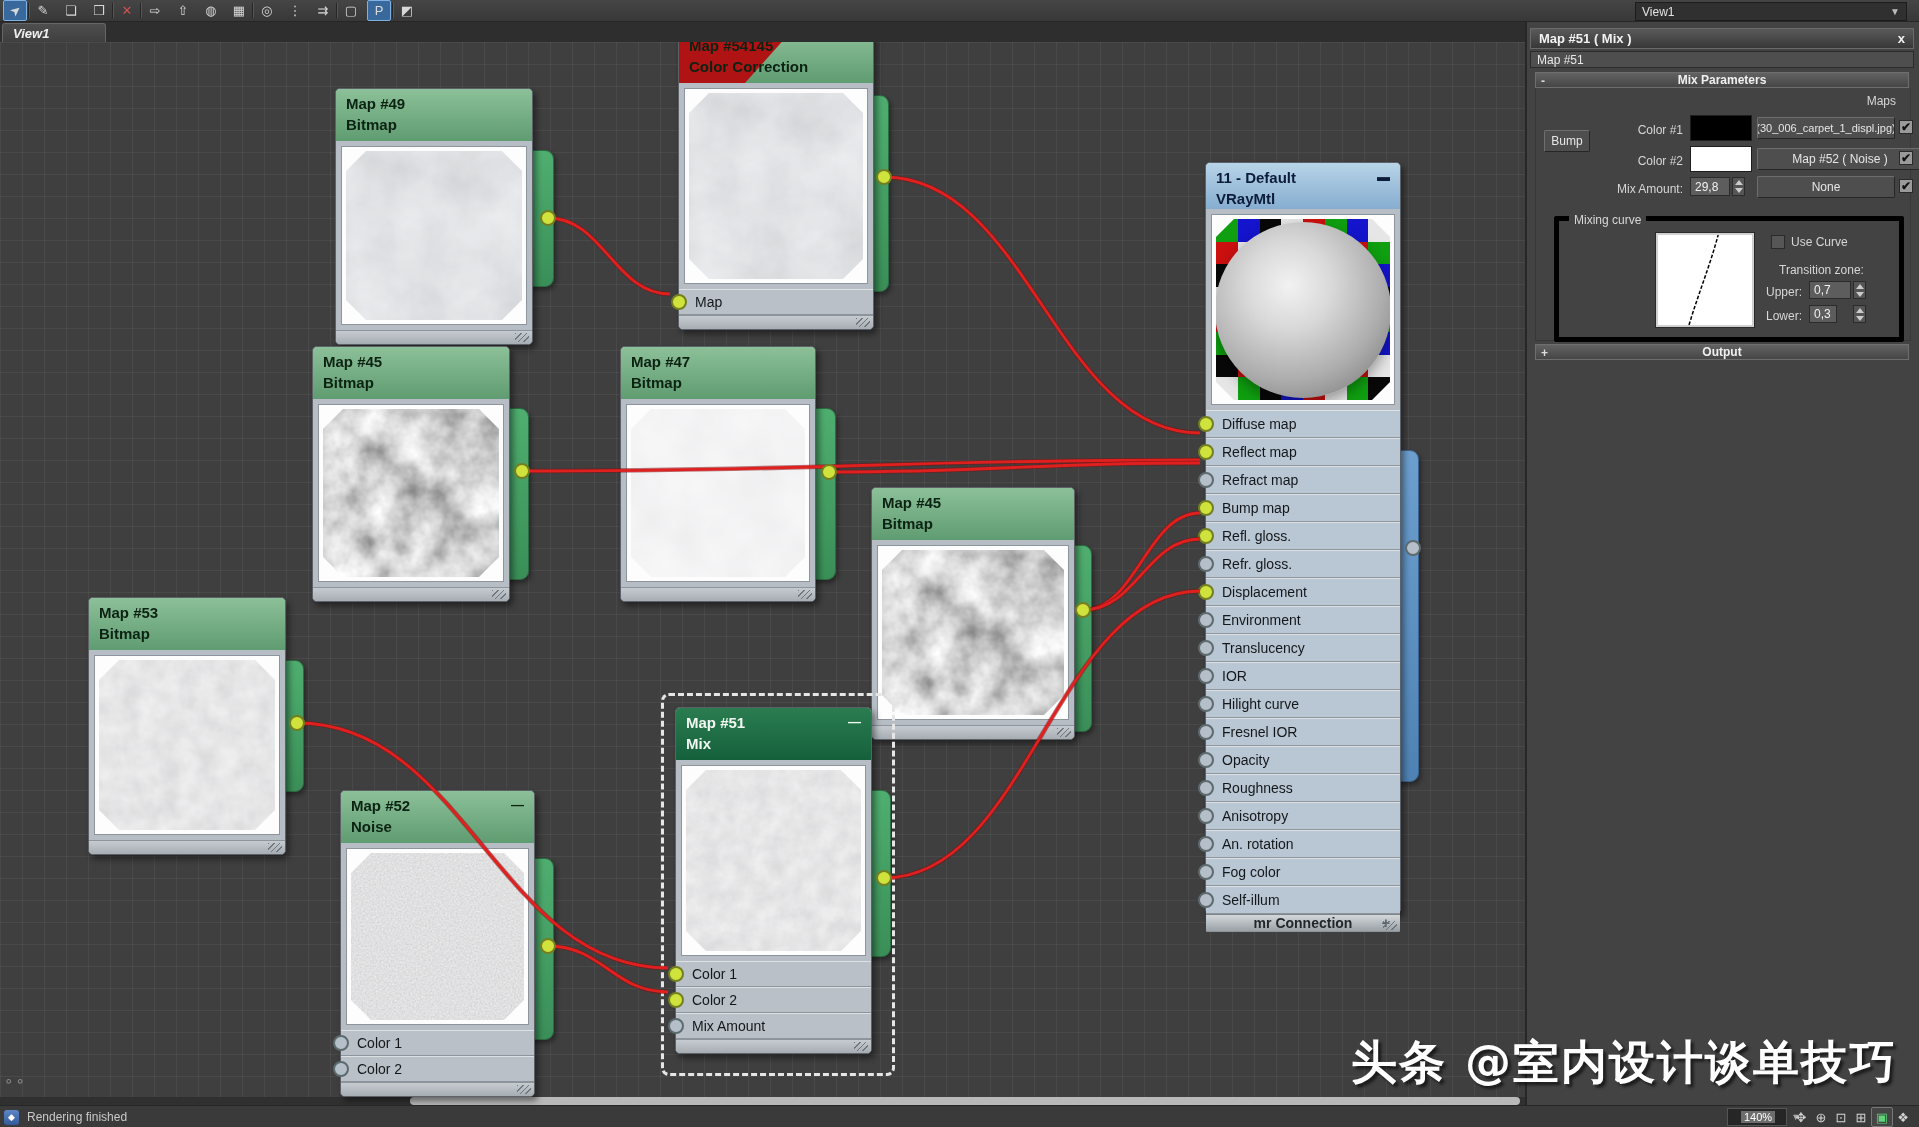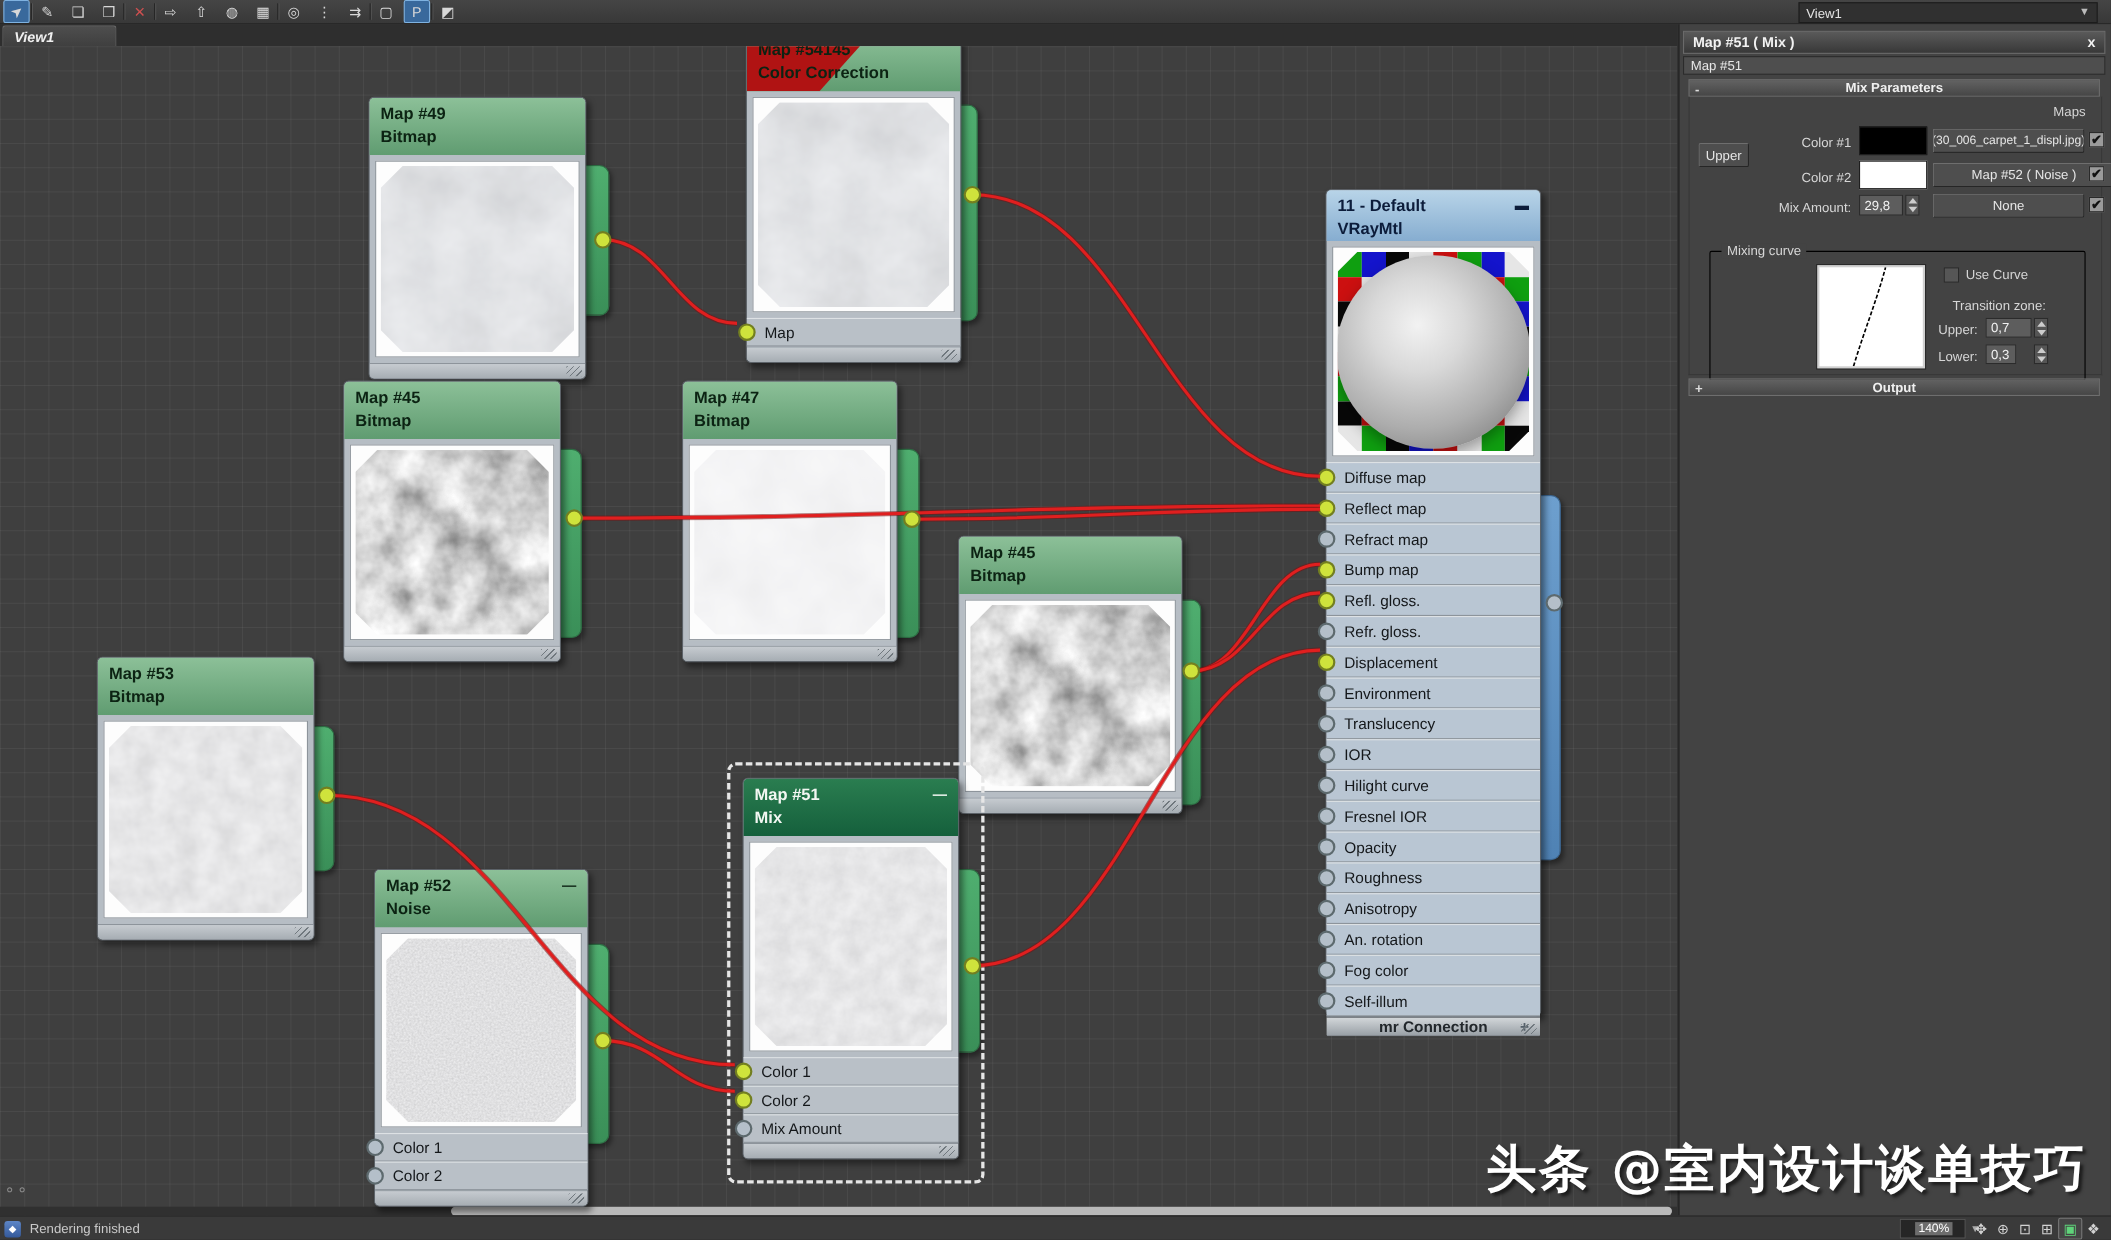--- a/index.html
+++ b/index.html
@@ -111,21 +111,21 @@
   .chk{position:absolute;width:14px;height:14px;background:#9a9a9a;border:1px solid #2a2a2a;color:#111;
        font-size:12px;line-height:13px;text-align:center;font-weight:bold;box-sizing:border-box;}
   .chk.empty{background:#565656;color:transparent;}
   .spinfield{position:absolute;background:#5d5d5d;border:1px solid #2b2b2b;color:#f2f2f2;font-size:12px;
        display:flex;align-items:center;padding:0 4px;box-sizing:border-box;}
   .spinner{position:absolute;width:13px;background:#555;border:1px solid #2b2b2b;box-sizing:border-box;
        display:flex;flex-direction:column;align-items:center;justify-content:space-around;}
   .spinner i{width:0;height:0;border-left:4px solid transparent;border-right:4px solid transparent;}
   .spinner i.up{border-bottom:5px solid #ccc;}
   .spinner i.dn{border-top:5px solid #ccc;}
-  #curve-group{position:absolute;left:18px;top:140px;width:340px;height:116px;border:1px solid #000000;border-radius:2px;}
+  #curve-group{position:absolute;left:18px;top:128px;width:340px;height:116px;border:5px solid #000000;border-radius:2px;}
   #curve-group .glabel{position:absolute;left:10px;top:-8px;background:#434343;padding:0 5px;color:#d6d6d6;font-size:12px;}
   #curve-box{position:absolute;left:97px;top:12px;width:94px;height:90px;background:#fff;border:2px solid #d0d0d0;outline:1px solid #2a2a2a;}
   #curve-box svg{display:block;width:100%;height:100%;}
 
   
   #statusbar{position:absolute;left:0;top:1105px;width:100%;height:22px;background:#3a3a3a;border-top:1px solid #262626;
              display:flex;align-items:center;font-size:12px;color:#c9c9c9;}
   #rs-icon{width:15px;height:15px;margin:0 8px 0 4px;background:linear-gradient(#5d86c7,#34599a);border-radius:3px;
            display:flex;align-items:center;justify-content:center;color:#fff;font-size:9px;}
   #sb-right{margin-left:auto;display:flex;align-items:center;gap:4px;padding-right:6px;}
@@ -432,21 +432,21 @@
         </div>
       <div class="srow" data-name="slot-mix-amount">
           <span>Mix Amount</span>
         </div>
       <div class="nfoot" data-name="node-footer">
           <div class="grip" data-name="resize-grip-icon"></div>
         </div>
     </div>
     <div id="sel-box" data-name="selection-outline"></div>
 
-    <div class="node mtl" style="left:1205px;top:130px;width:196px;height:752px" data-name="node-vraymtl">
+    <div class="node mtl" style="left:1205px;top:120px;width:196px;height:752px" data-name="node-vraymtl">
       <div class="nhead" style="height:55px" data-name="node-header">
         <div class="t1">11 - Default</div>
         <div class="t2">VRayMtl</div>
         <div class="min" data-name="minimize-icon">▬</div>
       </div>
       <div class="prev" style="flex:0 0 181px" data-name="material-preview">
         <div class="ballwrap">
           <div id="checker" data-name="checker-background">
               <div style="background: rgb(15, 159, 16);"></div>
               <div style="background: rgb(20, 20, 204);"></div>
@@ -629,21 +629,21 @@
       </div>
 
     <div class="rollout-head" id="ro-mix" data-name="rollout-mix-parameters">
       <span class="tog" data-name="collapse-icon">-</span>
       <span>Mix Parameters</span>
     </div>
 
     <div id="mix-body" data-name="mix-parameters-body">
       <div class="plbl" style="left:210px;top:6px;width:150px;" data-name="maps-column-header">Maps</div>
 
-      <div class="pbtn" style="left:8px;top:42px;width:46px;height:22px" data-name="swap-button">Upper</div>
+      <div class="pbtn" style="left:8px;top:42px;width:46px;height:22px" data-name="swap-button">Bump</div>
 
       <div class="plbl" style="left:57px;top:35px;width:90px" data-name="color1-label">Color #1</div>
       <div class="swatch" style="left:154px;top:27px;width:62px;height:26px;background:#000" data-name="color1-swatch"></div>
       <div class="pbtn" style="left:221px;top:29px;width:138px;height:22px;font-size:11px" data-name="color1-map-button">(30_006_carpet_1_displ.jpg)</div>
       <div class="chk" style="left:363px;top:32px" data-name="color1-enable-checkbox">✔</div>
 
       <div class="plbl" style="left:57px;top:66px;width:90px" data-name="color2-label">Color #2</div>
       <div class="swatch" style="left:154px;top:58px;width:62px;height:26px;background:#fff" data-name="color2-swatch"></div>
       <div class="pbtn" style="left:221px;top:60px;width:166px;height:22px" data-name="color2-map-button">Map #52 ( Noise )</div>
       <div class="chk" style="left:363px;top:63px" data-name="color2-enable-checkbox">✔</div>

